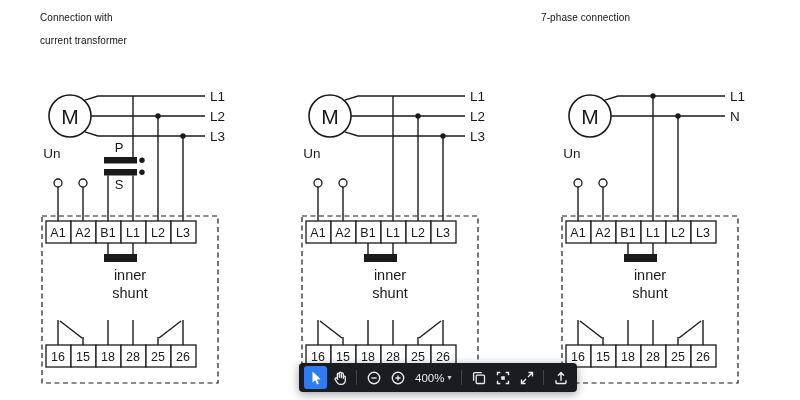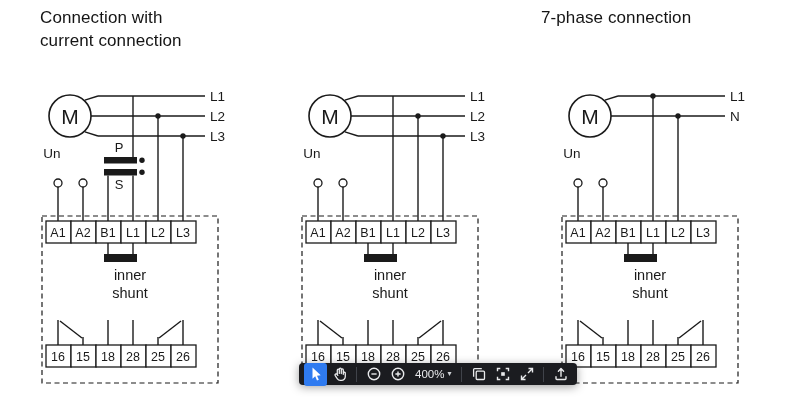--- a/index.html
+++ b/index.html
@@ -1,41 +1,41 @@
 <!DOCTYPE html>
 <html><head>
 <meta charset="utf-8">
 <style>
   *{margin:0;padding:0;box-sizing:border-box}
   html,body{width:800px;height:400px}
   body{background:#ffffff;font-family:"Liberation Sans",sans-serif;position:relative;overflow:hidden}
   .stage{position:absolute;inset:0;background:#fff}
-  .title{position:absolute;top:6px;font-size:17px;color:#141414;line-height:23px;letter-spacing:.1px}
+  .title{position:absolute;top:6px;font-size:10px;color:#141414;line-height:23px;letter-spacing:.1px}
   .title span{display:block}
   svg.diag{position:absolute;top:73px}
   svg.diag text{font-family:"Liberation Sans",sans-serif;fill:#1a1a1a}
-  .toolbar{position:absolute;left:299px;top:363px;height:22px;background:#1b1c20;border-radius:4px;
+  .toolbar{position:absolute;left:299px;top:363px;height:29px;background:#1b1c20;border-radius:4px;
            display:flex;align-items:center;padding:0 5px;gap:1px;box-shadow:0 2px 10px rgba(0,0,0,.38);z-index:10}
   .tb-btn{height:23px;min-width:23px;border:none;background:transparent;border-radius:3px;
           display:flex;align-items:center;justify-content:center;cursor:pointer;padding:0 2px}
   .tb-btn.active{background:#2f7bf0}
   .tb-ic{width:16px;height:16px;display:block}
   .tb-ic svg{width:16px;height:16px;display:block}
   .tb-zoom{gap:3px;padding:0 5px;color:#e9eaec;font-size:11.5px}
   .tb-caret{font-size:8px;color:#cfd2d6;line-height:1}
   .tb-sep{width:1px;height:15px;background:#40434a;margin:0 4px}
 </style>
 </head>
 <body>
 
 <div class="stage">
 
   <div class="title" style="left:40px">
     <span>Connection with</span>
-    <span>current connection</span>
+    <span>current transformer</span>
   </div>
   <div class="title" style="left:541px">
     <span>7-phase connection</span>
   </div>
 
   <svg class="diag" style="left:20px" width="250" height="320" viewBox="0 0 250 320">
       <circle cx="50" cy="43" r="21" fill="none" stroke="#1a1a1a" stroke-width="1.6"></circle>
       <text x="50" y="50.5" font-size="21" text-anchor="middle">M</text>
       <line x1="64.9" y1="27.2" x2="78" y2="23" stroke="#1a1a1a" stroke-width="1.4"></line>
       <line x1="78" y1="23" x2="185" y2="23" stroke="#1a1a1a" stroke-width="1.4"></line>

